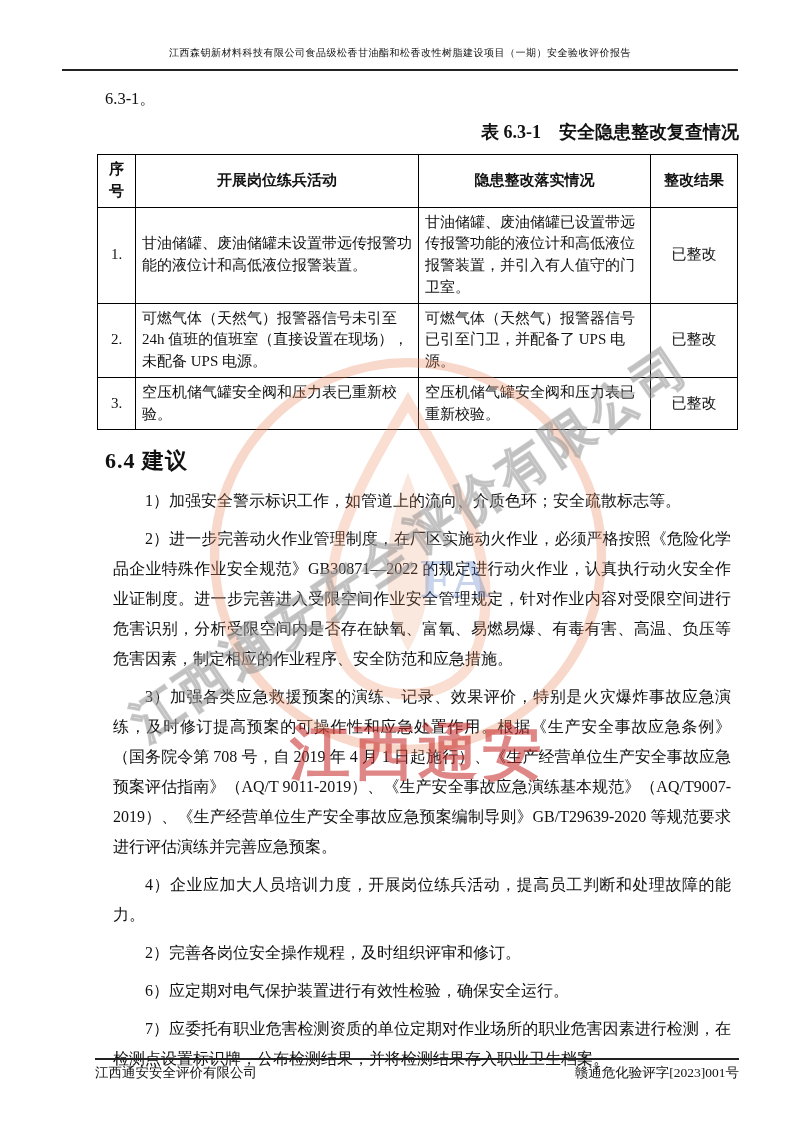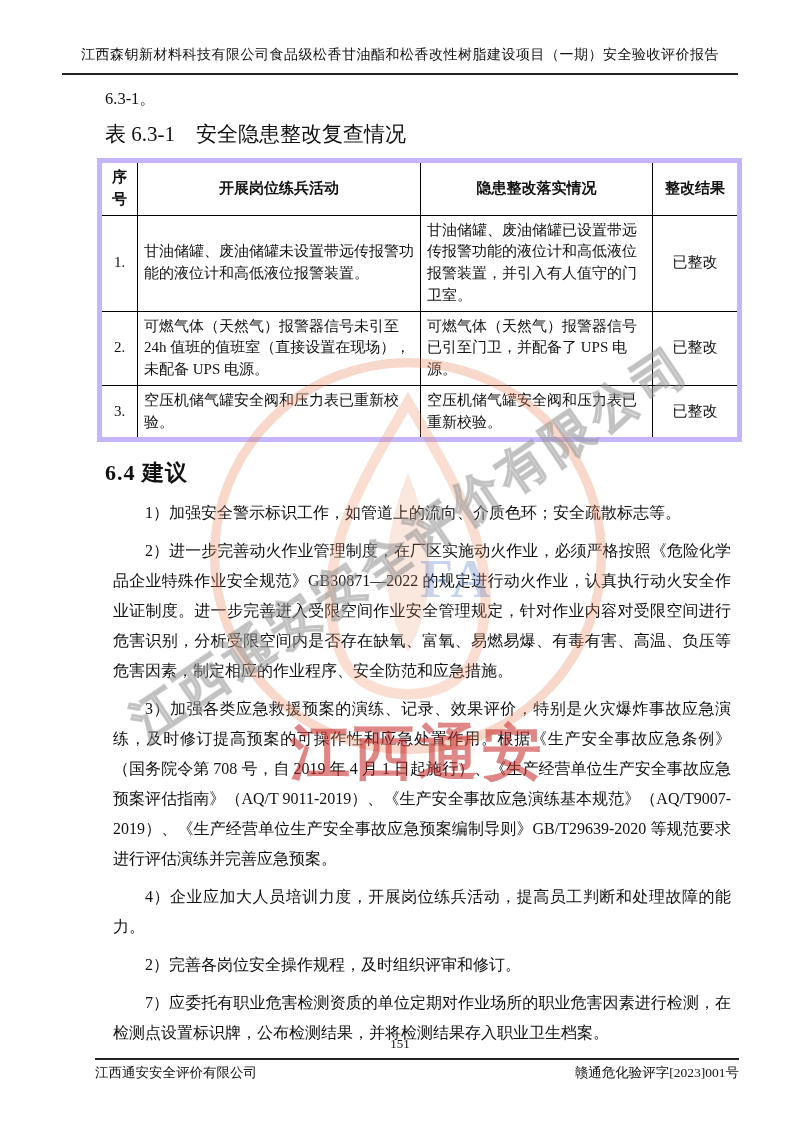--- a/index.html
+++ b/index.html
@@ -11,49 +11,49 @@
     overflow: hidden;
     font-family: "Liberation Serif", "DejaVu Serif", serif;
     color: #111;
   }
 
   
   .doc-header {
     position: absolute;
     top: 46px; left: 62px; right: 62px;
     text-align: center;
-    font-size: 14px;
+    font-size: 10px;
     letter-spacing: 0.5px;
     padding-bottom: 9px;
     border-bottom: 2px solid #222;
     z-index: 2;
   }
 
   
   .doc-body {
     position: absolute;
     top: 88px; left: 105px; width: 634px;
     z-index: 2;
   }
   .lead {
     margin: 0 0 10px 0;
     font-size: 16.5px;
   }
   .caption {
-    text-align: left;
-    font-weight: normal;
-    font-size: 21px;
+    text-align: right;
+    font-weight: bold;
+    font-size: 18px;
     margin: 8px 0 10px 0;
   }
   table.rect-table {
     border-collapse: collapse;
     table-layout: fixed;
     width: 640px;
     margin-left: -8px;
-    border: 5px solid #c4b5fd;
+    border: 1px solid #c4b5fd;
   }
   table.rect-table th, table.rect-table td {
     border: 1px solid #000;
     font-size: 15px;
     padding: 4px 6px;
     vertical-align: middle;
     line-height: 1.45;
   }
   table.rect-table th { font-weight: bold; text-align: center; height: 42px; }
   col.c-no { width: 38px; }
@@ -193,34 +193,34 @@
       </tbody>
     </table>
 
     <h2 class="section-heading">6.4 建议</h2>
 
     <p class="para">1）加强安全警示标识工作，如管道上的流向、介质色环；安全疏散标志等。</p>
     <p class="para">2）进一步完善动火作业管理制度，在厂区实施动火作业，必须严格按照《危险化学品企业特殊作业安全规范》GB30871—2022 的规定进行动火作业，认真执行动火安全作业证制度。进一步完善进入受限空间作业安全管理规定，针对作业内容对受限空间进行危害识别，分析受限空间内是否存在缺氧、富氧、易燃易爆、有毒有害、高温、负压等危害因素，制定相应的作业程序、安全防范和应急措施。</p>
     <p class="para">3）加强各类应急救援预案的演练、记录、效果评价，特别是火灾爆炸事故应急演练，及时修订提高预案的可操作性和应急处置作用。根据《生产安全事故应急条例》（国务院令第 708 号，自 2019 年 4 月 1 日起施行）、《生产经营单位生产安全事故应急预案评估指南》（AQ/T 9011-2019）、《生产安全事故应急演练基本规范》（AQ/T9007-2019）、《生产经营单位生产安全事故应急预案编制导则》GB/T29639-2020 等规范要求进行评估演练并完善应急预案。</p>
     <p class="para">4）企业应加大人员培训力度，开展岗位练兵活动，提高员工判断和处理故障的能力。</p>
     <p class="para">2）完善各岗位安全操作规程，及时组织评审和修订。</p>
+    <p class="para">6）应定期对电气保护装置进行有效性检验，确保安全运行。</p>
     <p class="para">7）应委托有职业危害检测资质的单位定期对作业场所的职业危害因素进行检测，在检测点设置标识牌，公布检测结果，并将检测结果存入职业卫生档案。</p>
   </div>
 
   <div class="watermark-layer">
     <svg class="wm-emblem" viewBox="0 0 400 400" xmlns="http://www.w3.org/2000/svg">
       <circle cx="200" cy="200" r="186" fill="none" stroke="rgba(232,135,90,0.32)" stroke-width="9"></circle>
       <path d="M200 52 C 252 140 298 220 262 300 C 240 344 160 344 138 300 C 102 220 148 140 200 52 Z" fill="none" stroke="rgba(232,135,90,0.28)" stroke-width="10"></path>
       <path d="M200 120 C 176 180 170 240 200 292 C 230 240 224 180 200 120 Z" fill="rgba(232,135,90,0.20)"></path>
     </svg>
     <div class="wm-diagonal">江西通安安全评价有限公司</div>
     <div class="wm-blue">FA</div>
     <div class="wm-red">江西通安</div>
   </div>
 
-  <div class="page-number">151</div>
   <div class="footer-rule"></div>
   <div class="footer-row">
     <span>江西通安安全评价有限公司</span>
     <span>赣通危化验评字[2023]001号</span>
   </div>
 
 </div>
 
 </body></html>

